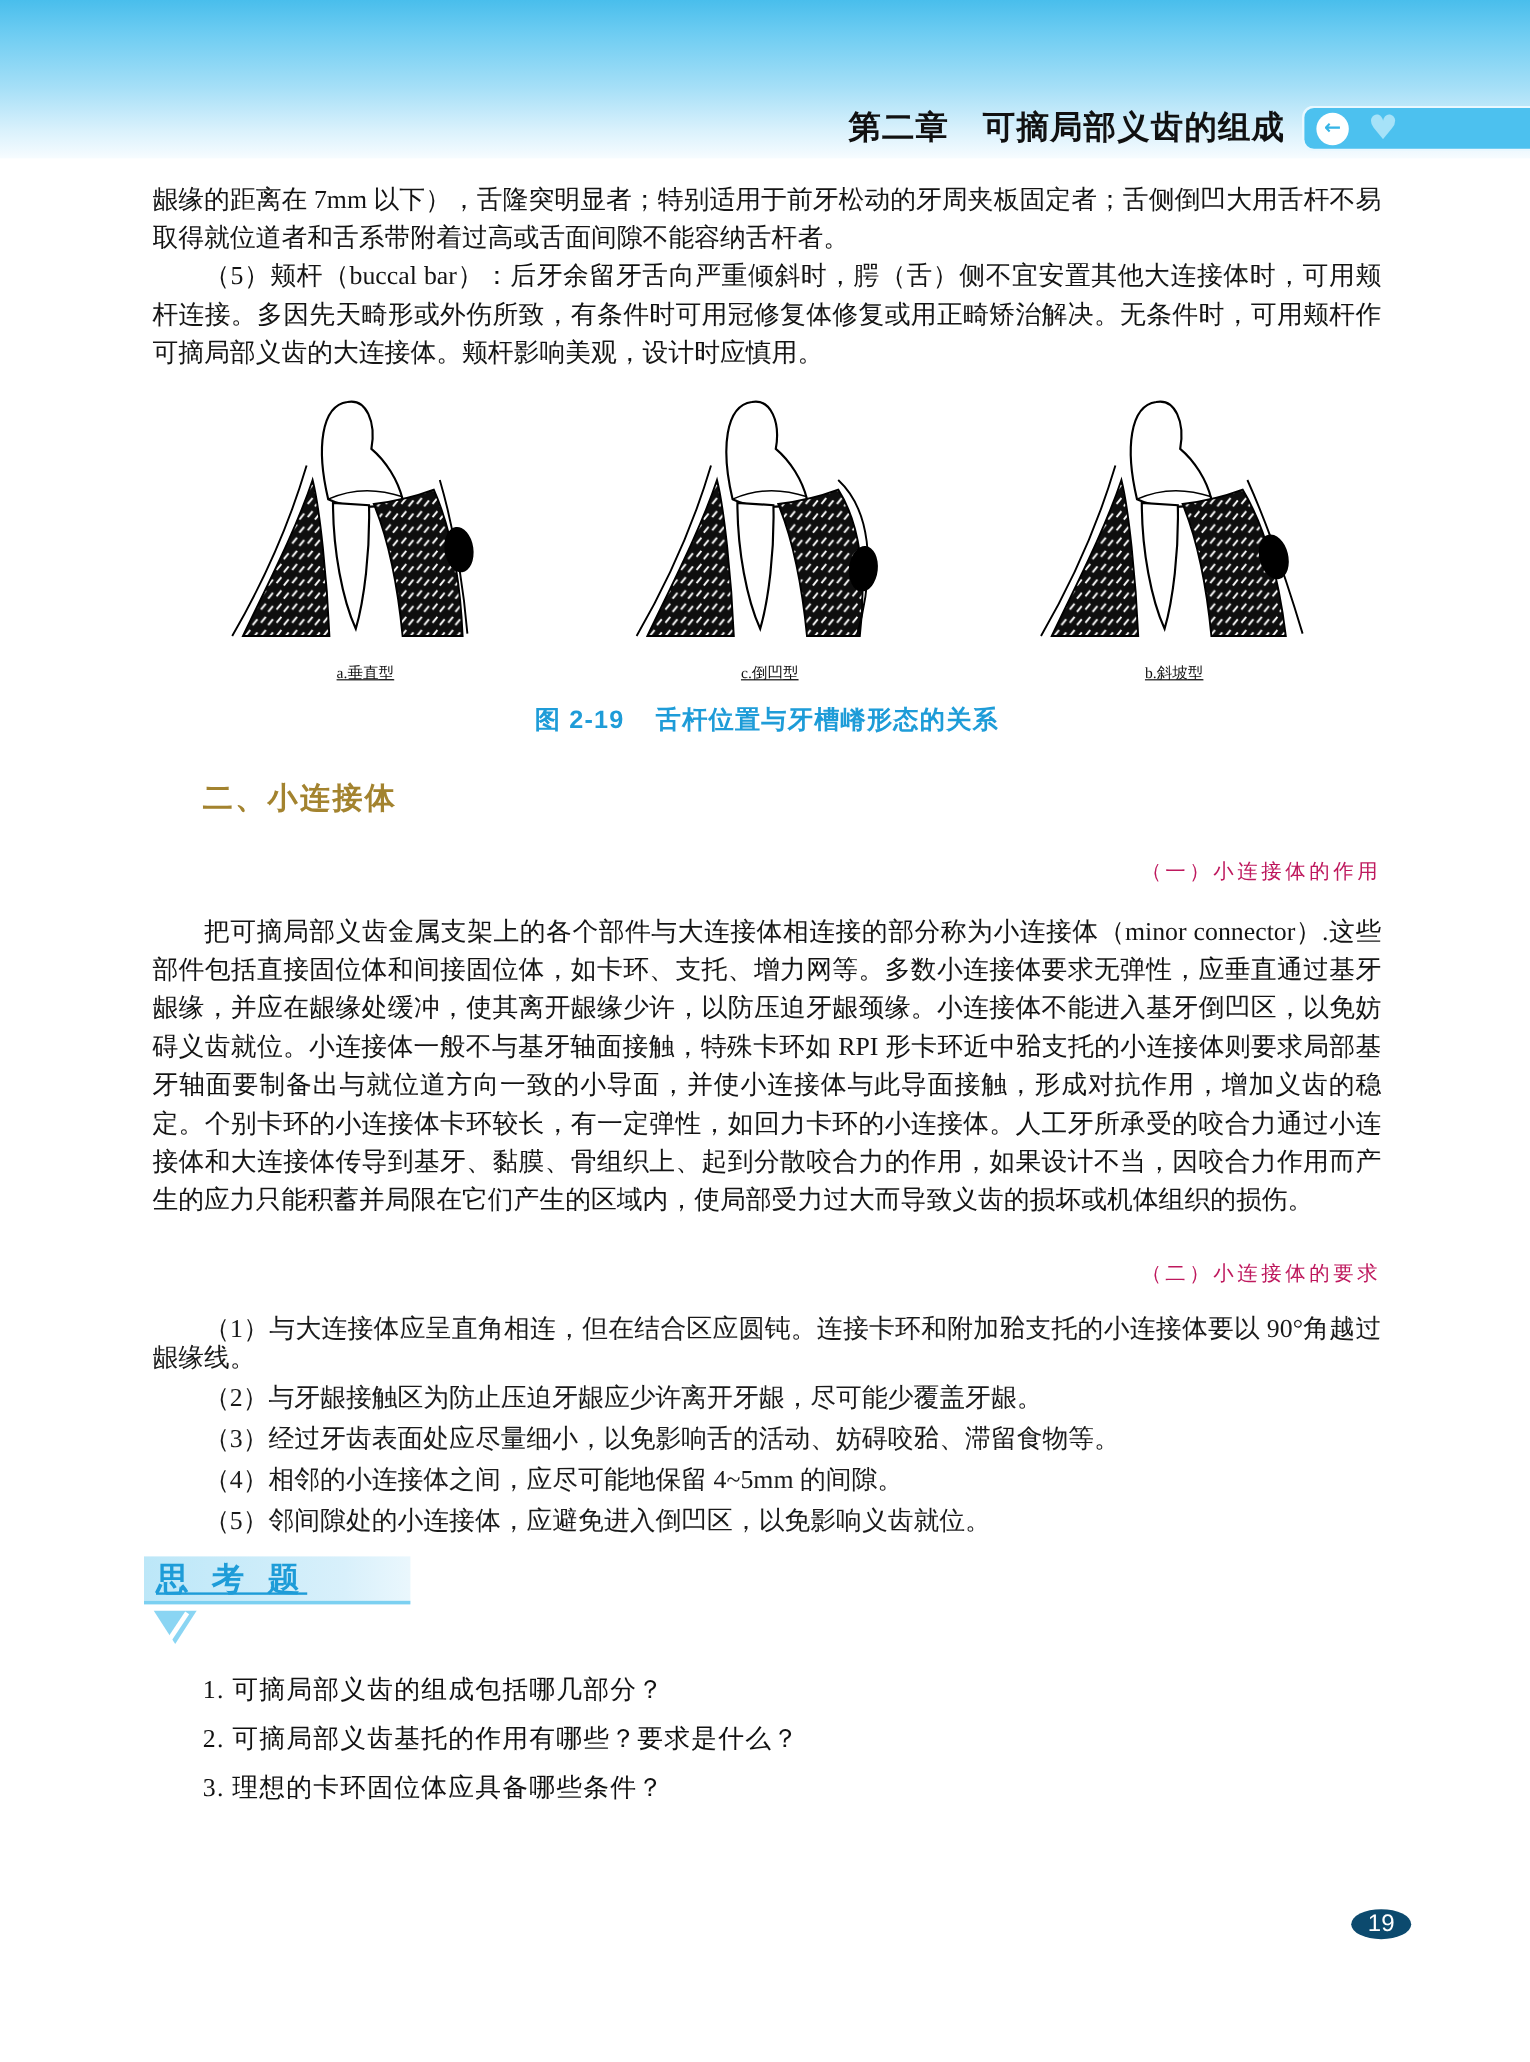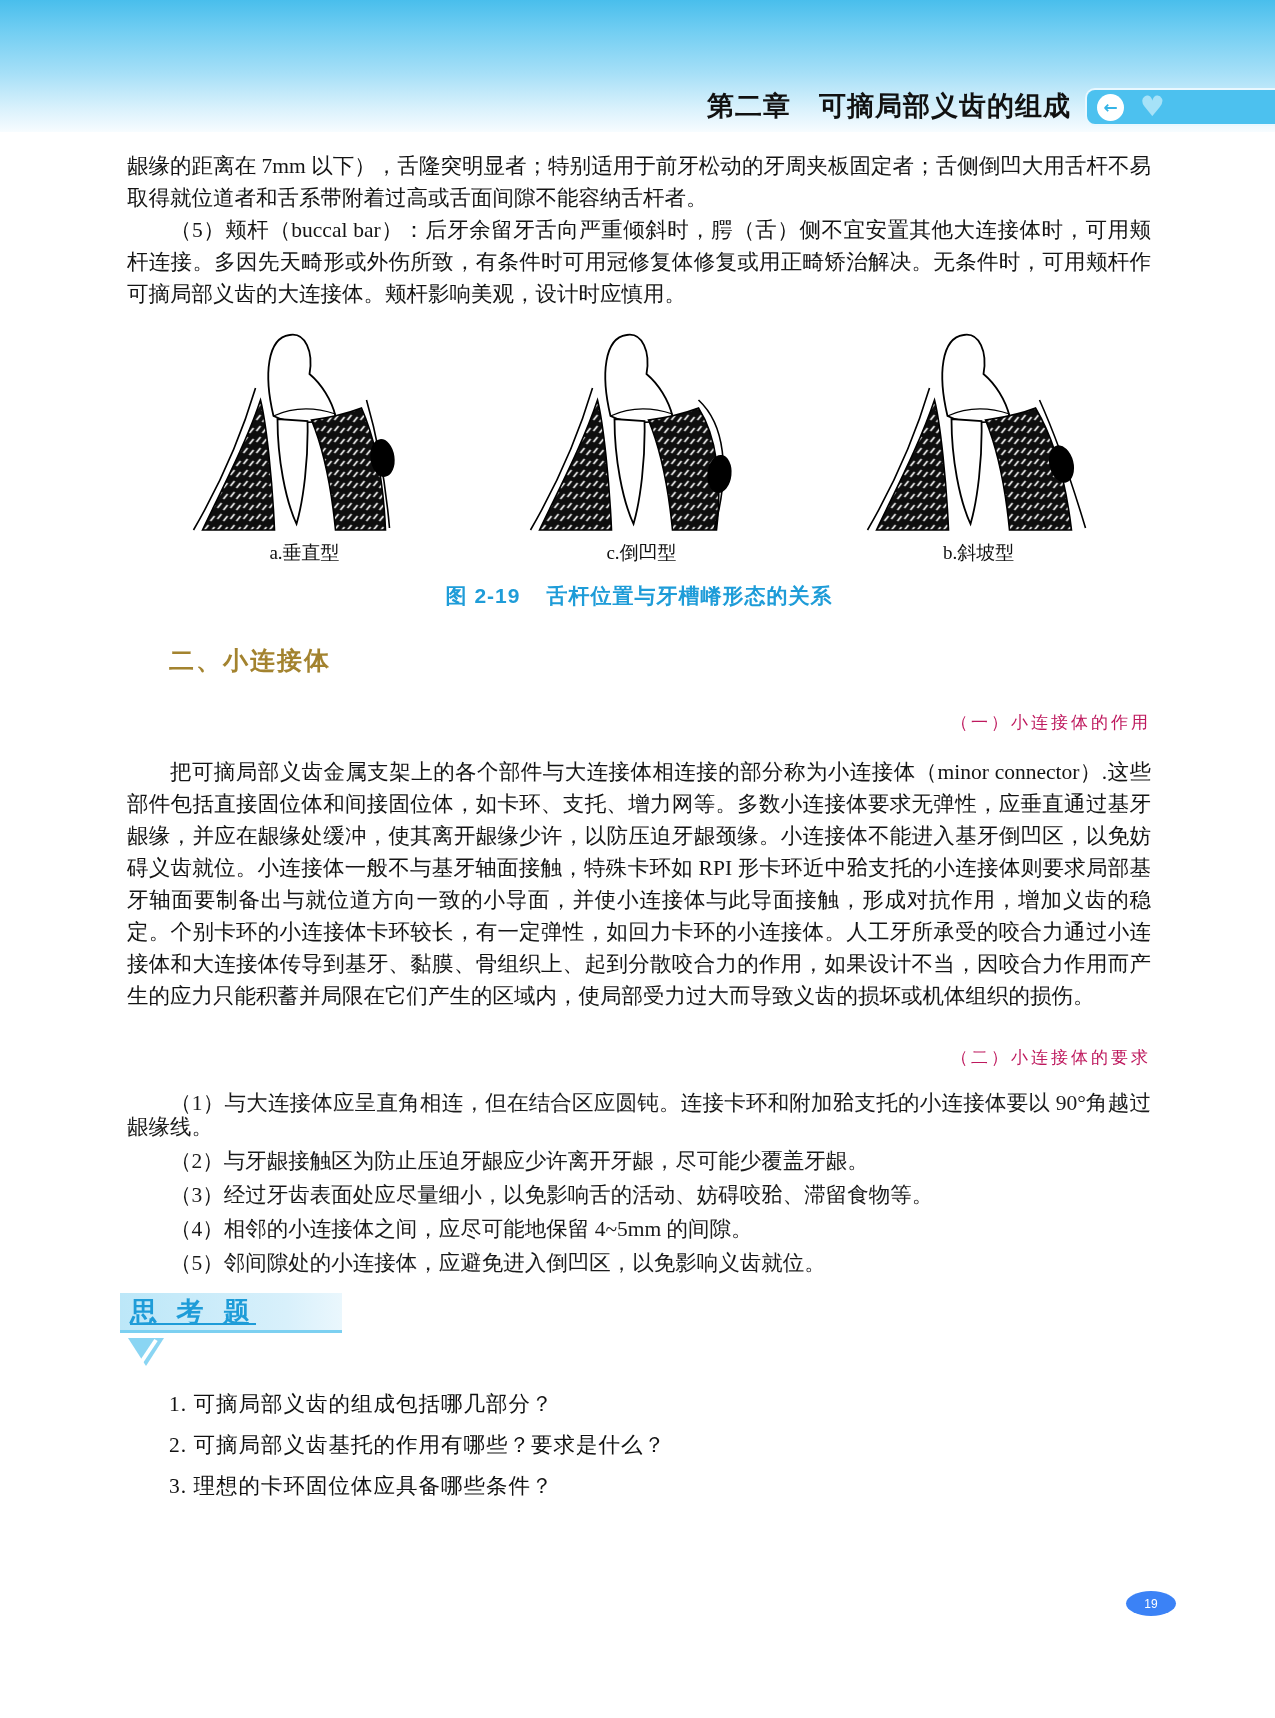--- a/index.html
+++ b/index.html
@@ -48,21 +48,21 @@
   }
   .indent { text-indent:2em; }
 
   
   .figure-row {
     margin-top:14px; display:flex; justify-content:space-between;
     padding:0 55px 0 60px;
   }
   .fig { display:flex; flex-direction:column; align-items:center; }
   .fig svg { display:block; }
-  .fig-label { margin-top:4px; font-size:19px; color:#111; }
+  .fig-label { margin-top:16px; font-size:13px; color:#111;text-decoration:underline; }
   .fig-caption {
     margin-top:16px; text-align:center;
     font-family:"Liberation Sans", sans-serif; font-weight:bold;
     font-size:21px; color:#1E9CD8; letter-spacing:1px;
   }
   .fig-caption .cap-num { margin-right:26px; }
 
   
   .sec-title {
     margin:34px 0 0 42px;
@@ -89,22 +89,22 @@
     font-family:"Liberation Sans", sans-serif; font-weight:bold;
     font-size:27px; color:#1E9CD8; letter-spacing:6px;text-decoration:underline;
   }
   .think-flag { position:absolute; left:6px; top:45px; }
   .questions { margin-top:4px; margin-left:42px; }
   .q-item { font-size:21.5px; line-height:31px; color:#111; letter-spacing:1px; margin-top:10px; }
 
   
   .page-badge {
     position:absolute; left:1126px; top:1591px; width:50px; height:25px;
-    background:#3b82f6; border-radius:50%;
-    color:#ffffff; font-family:"Liberation Sans", sans-serif; font-size:12px;
+    background:#0c4a6e; border-radius:50%;
+    color:#ffffff; font-family:"Liberation Sans", sans-serif; font-size:20px;
     display:flex; align-items:center; justify-content:center;
   }
 </style>
 </head>
 <body>
 
 <div id="page">
 
   <div class="band">
     <div class="chapter-row">

